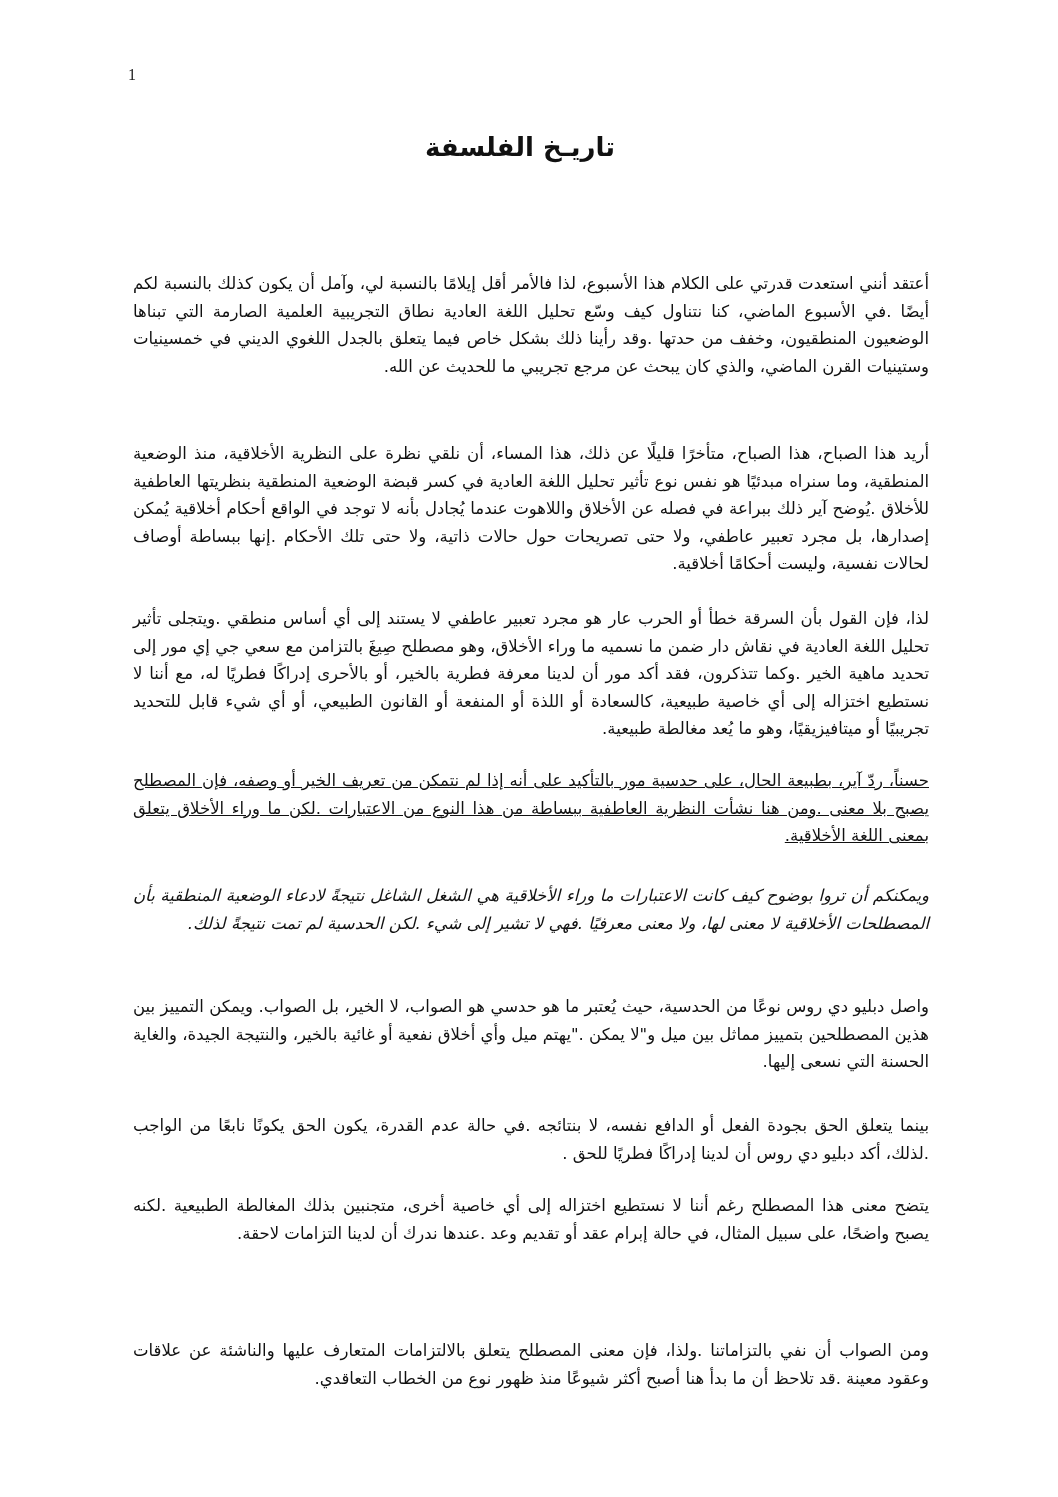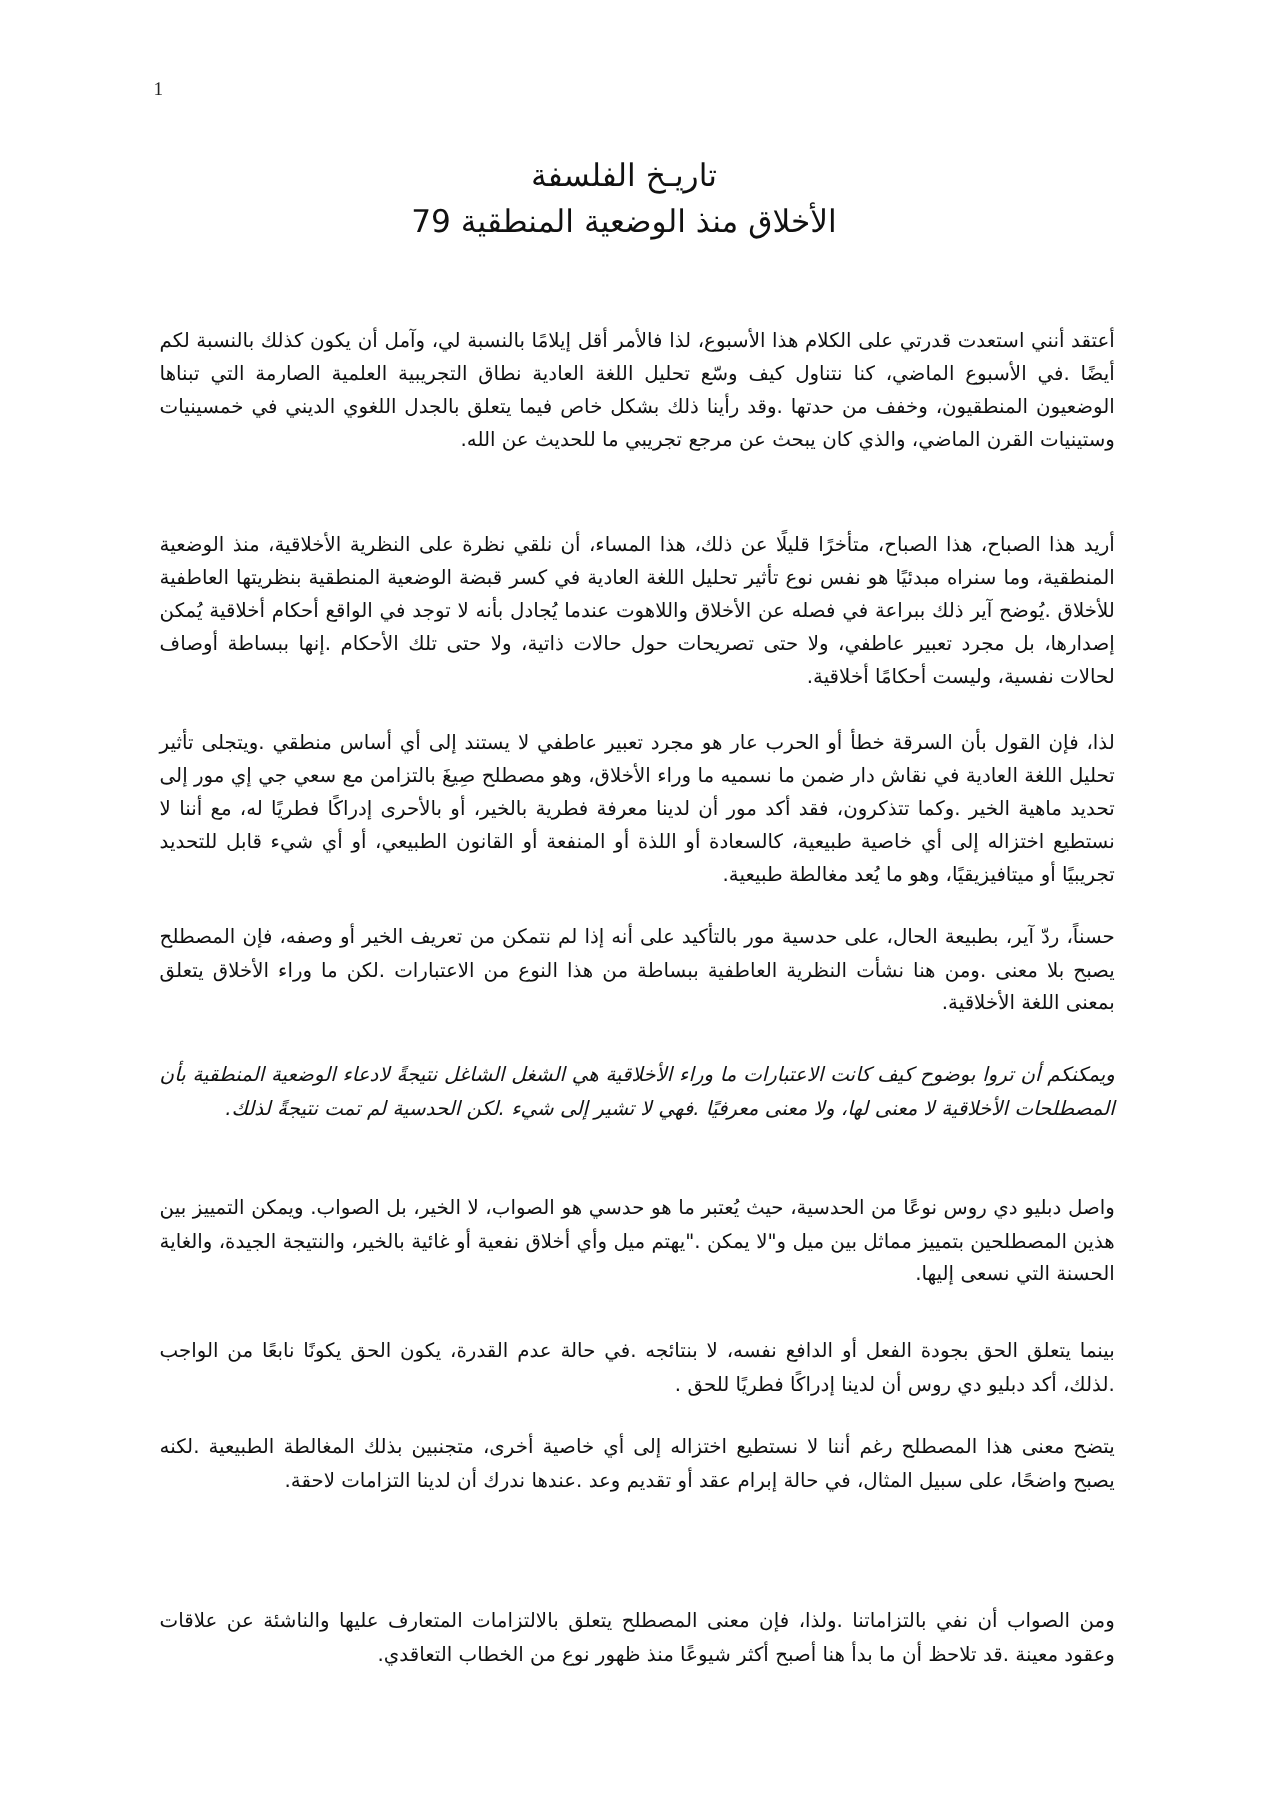--- a/index.html
+++ b/index.html
@@ -23,21 +23,21 @@
       color: #222222;
     }
     .title-block {
       position: absolute;
       left: 0;
       right: 0;
       top: 128px;
       text-align: center;
       direction: rtl;
       font-family: "DejaVu Sans", sans-serif;
-      font-weight: normal;
+      font-weight: bold;
       font-size: 26px;
       line-height: 38px;
     }
     .title-block div { padding-right: 18px; }
     .content {
       position: absolute;
       left: 133px;
       width: 796px;
       top: 270px;
       direction: rtl;
@@ -54,26 +54,25 @@
       width: 796px;
     }
   </style>
 </head>
 <body>
 
 <div class="page-number">1</div>
 
 <div class="title-block">
   <div>تاريـخ الفلسفة</div>
-  <div>الأخلاق منذ الوضعية المنطقية 79</div>
 </div>
 
 <div class="content">
   <p class="para" style="top:0px;">أعتقد أنني استعدت قدرتي على الكلام هذا الأسبوع، لذا فالأمر أقل إيلامًا بالنسبة لي، وآمل أن يكون كذلك بالنسبة لكم أيضًا .في الأسبوع الماضي، كنا نتناول كيف وسّع تحليل اللغة العادية نطاق التجريبية العلمية الصارمة التي تبناها الوضعيون المنطقيون، وخفف من حدتها .وقد رأينا ذلك بشكل خاص فيما يتعلق بالجدل اللغوي الديني في خمسينيات وستينيات القرن الماضي، والذي كان يبحث عن مرجع تجريبي ما للحديث عن الله.</p>
   <p class="para" style="top:170px;">أريد هذا الصباح، هذا الصباح، متأخرًا قليلًا عن ذلك، هذا المساء، أن نلقي نظرة على النظرية الأخلاقية، منذ الوضعية المنطقية، وما سنراه مبدئيًا هو نفس نوع تأثير تحليل اللغة العادية في كسر قبضة الوضعية المنطقية بنظريتها العاطفية للأخلاق .يُوضح آير ذلك ببراعة في فصله عن الأخلاق واللاهوت عندما يُجادل بأنه لا توجد في الواقع أحكام أخلاقية يُمكن إصدارها، بل مجرد تعبير عاطفي، ولا حتى تصريحات حول حالات ذاتية، ولا حتى تلك الأحكام .إنها ببساطة أوصاف لحالات نفسية، وليست أحكامًا أخلاقية.</p>
   <p class="para" style="top:335px;">لذا، فإن القول بأن السرقة خطأ أو الحرب عار هو مجرد تعبير عاطفي لا يستند إلى أي أساس منطقي .ويتجلى تأثير تحليل اللغة العادية في نقاش دار ضمن ما نسميه ما وراء الأخلاق، وهو مصطلح صِيغَ بالتزامن مع سعي جي إي مور إلى تحديد ماهية الخير .وكما تتذكرون، فقد أكد مور أن لدينا معرفة فطرية بالخير، أو بالأحرى إدراكًا فطريًا له، مع أننا لا نستطيع اختزاله إلى أي خاصية طبيعية، كالسعادة أو اللذة أو المنفعة أو القانون الطبيعي، أو أي شيء قابل للتحديد تجريبيًا أو ميتافيزيقيًا، وهو ما يُعد مغالطة طبيعية.</p>
-  <p class="para" style="top:497px;">حسناً، ردّ آير، بطبيعة الحال، على حدسية مور بالتأكيد على أنه إذا لم نتمكن من تعريف الخير أو وصفه، فإن المصطلح يصبح بلا معنى .ومن هنا نشأت النظرية العاطفية ببساطة من هذا النوع من الاعتبارات .لكن ما وراء الأخلاق يتعلق بمعنى اللغة الأخلاقية.</p>
+  <p class="para" style="top:497px;text-decoration:underline;">حسناً، ردّ آير، بطبيعة الحال، على حدسية مور بالتأكيد على أنه إذا لم نتمكن من تعريف الخير أو وصفه، فإن المصطلح يصبح بلا معنى .ومن هنا نشأت النظرية العاطفية ببساطة من هذا النوع من الاعتبارات .لكن ما وراء الأخلاق يتعلق بمعنى اللغة الأخلاقية.</p>
   <p class="para" style="top:612px;font-style:italic;">ويمكنكم أن تروا بوضوح كيف كانت الاعتبارات ما وراء الأخلاقية هي الشغل الشاغل نتيجةً لادعاء الوضعية المنطقية بأن المصطلحات الأخلاقية لا معنى لها، ولا معنى معرفيًا .فهي لا تشير إلى شيء .لكن الحدسية لم تمت نتيجةً لذلك.</p>
   <p class="para" style="top:723px;">واصل دبليو دي روس نوعًا من الحدسية، حيث يُعتبر ما هو حدسي هو الصواب، لا الخير، بل الصواب. ويمكن التمييز بين هذين المصطلحين بتمييز مماثل بين ميل و"لا يمكن ."يهتم ميل وأي أخلاق نفعية أو غائية بالخير، والنتيجة الجيدة، والغاية الحسنة التي نسعى إليها.</p>
   <p class="para" style="top:842px;">بينما يتعلق الحق بجودة الفعل أو الدافع نفسه، لا بنتائجه .في حالة عدم القدرة، يكون الحق يكونًا نابعًا من الواجب .لذلك، أكد دبليو دي روس أن لدينا إدراكًا فطريًا للحق .</p>
   <p class="para" style="top:922px;">يتضح معنى هذا المصطلح رغم أننا لا نستطيع اختزاله إلى أي خاصية أخرى، متجنبين بذلك المغالطة الطبيعية .لكنه يصبح واضحًا، على سبيل المثال، في حالة إبرام عقد أو تقديم وعد .عندها ندرك أن لدينا التزامات لاحقة.</p>
   <p class="para" style="top:1035px;margin-top:32px;">ومن الصواب أن نفي بالتزاماتنا .ولذا، فإن معنى المصطلح يتعلق بالالتزامات المتعارف عليها والناشئة عن علاقات وعقود معينة .قد تلاحظ أن ما بدأ هنا أصبح أكثر شيوعًا منذ ظهور نوع من الخطاب التعاقدي.</p>
 </div>
 
 </body></html>

